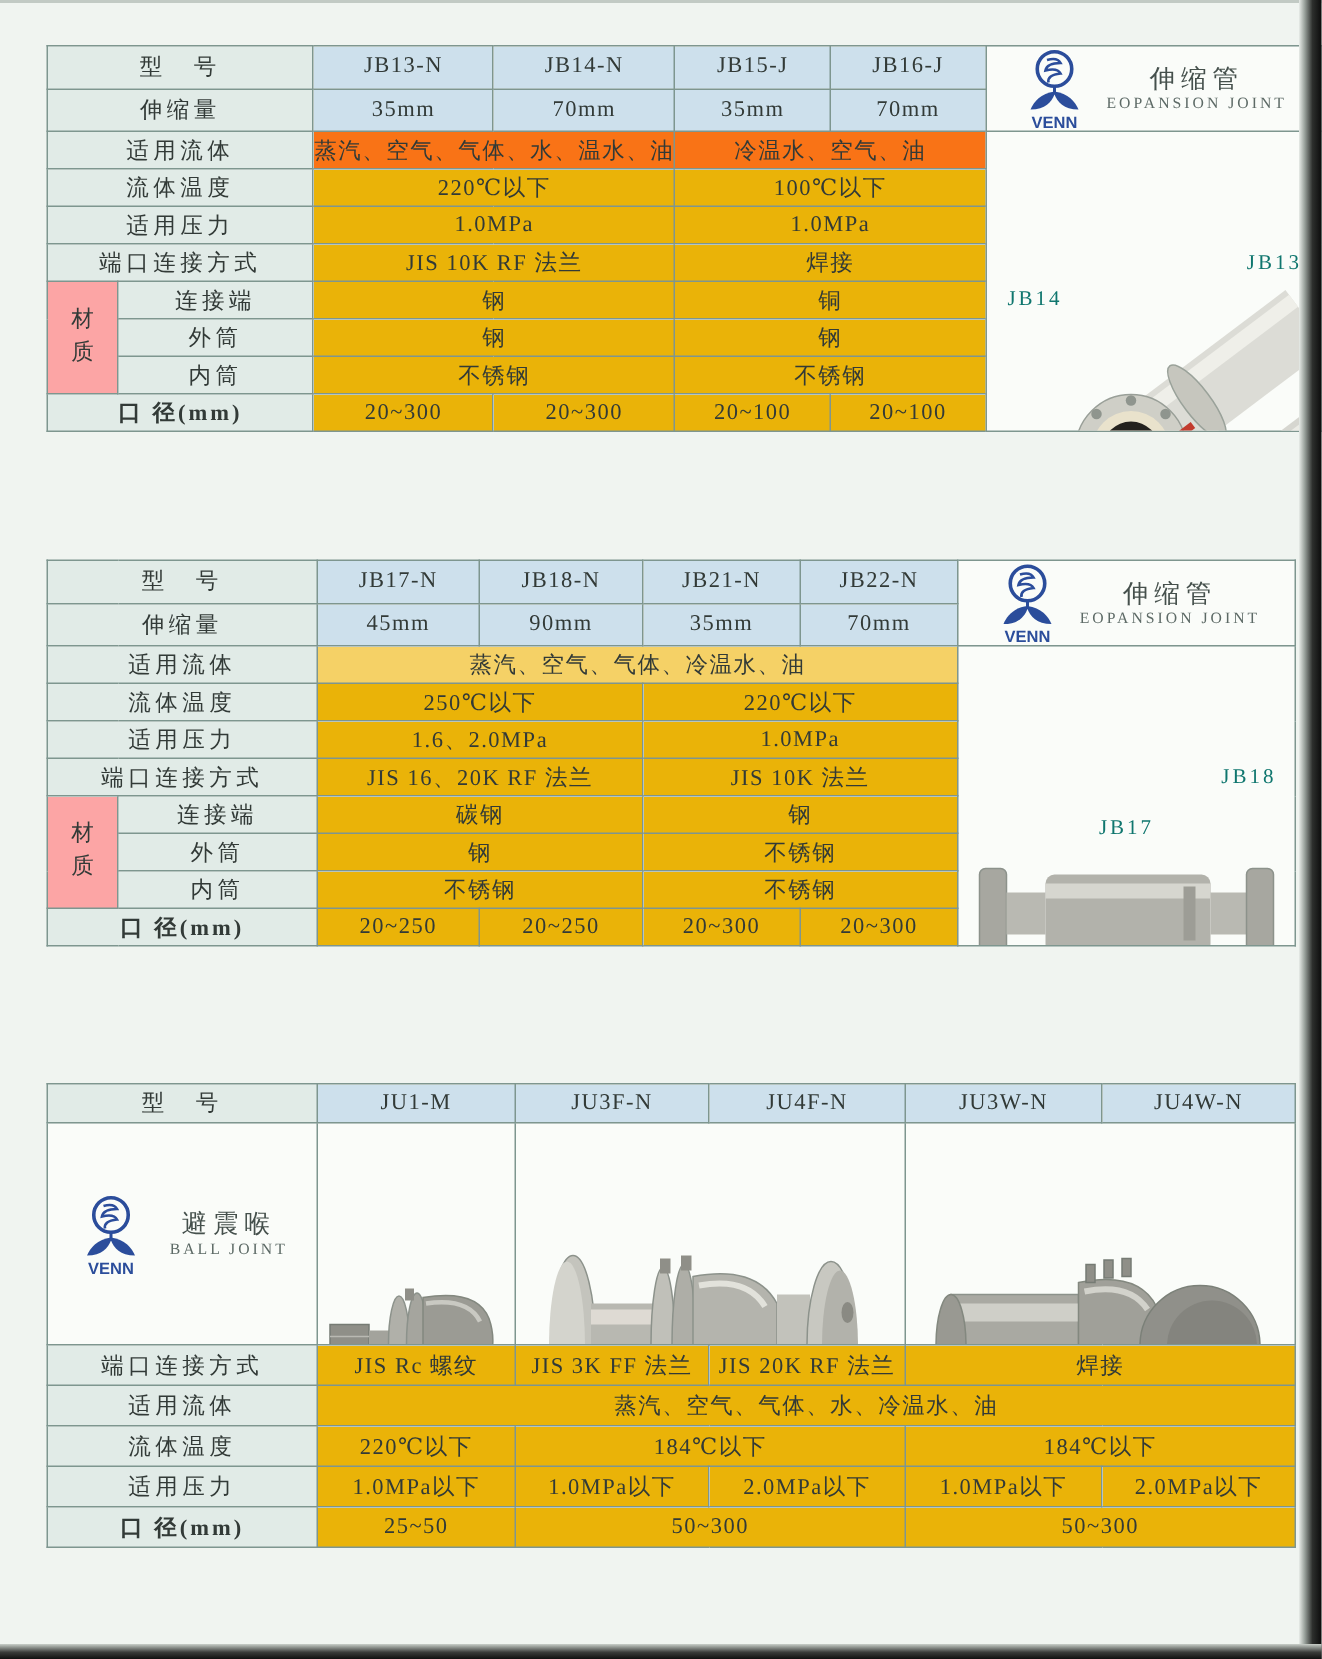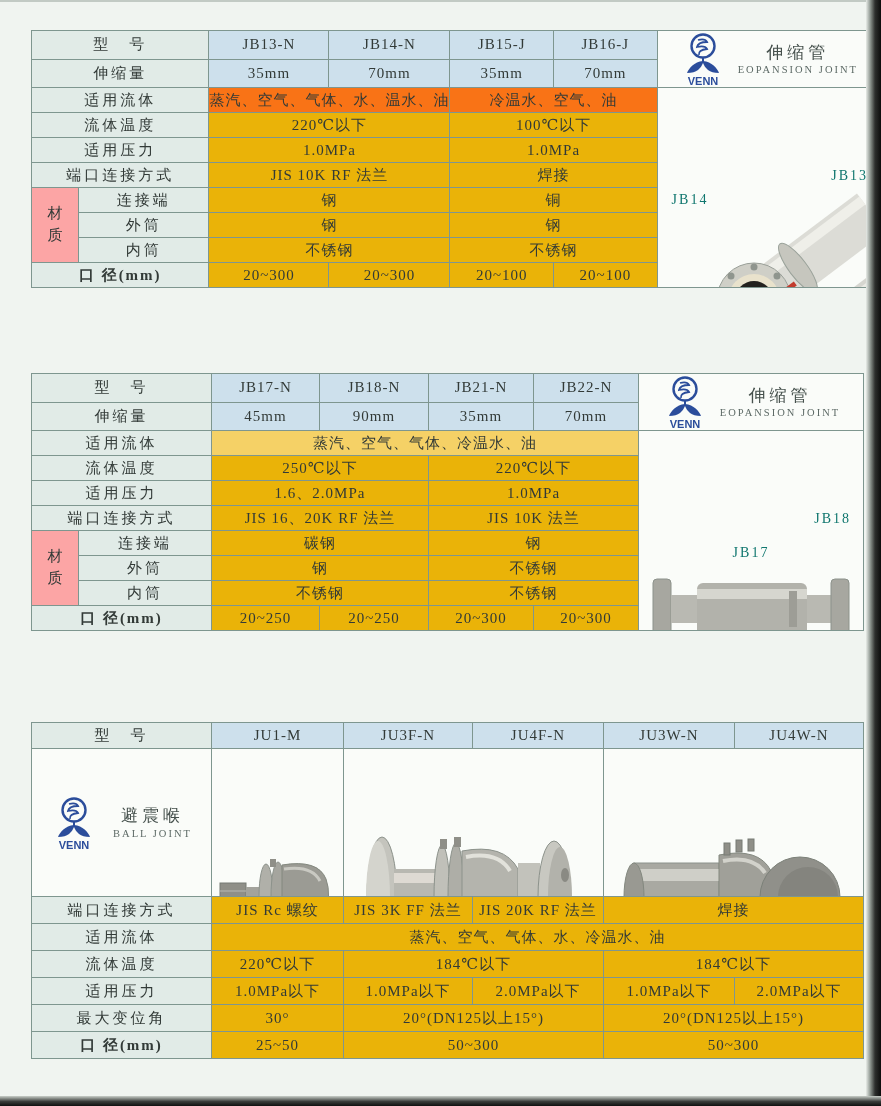--- a/index.html
+++ b/index.html
@@ -403,26 +403,20 @@
   </tr>
   <tr style="height:27px">
     <td class="lab">适用压力</td>
     <td class="cell">1.0MPa以下</td>
     <td class="cell">1.0MPa以下</td>
     <td class="cell">2.0MPa以下</td>
     <td class="cell">1.0MPa以下</td>
     <td class="cell">2.0MPa以下</td>
   </tr>
   <tr style="height:27px">
-    <td class="lab">最大变位角</td>
-    <td class="cell">30°</td>
-    <td colspan="2" class="cell">20°(DN125以上15°)</td>
-    <td colspan="2" class="cell">20°(DN125以上15°)</td>
-  </tr>
-  <tr style="height:27px">
     <td class="lab boldlab">口 径(mm)</td>
     <td class="cell">25~50</td>
     <td colspan="2" class="cell">50~300</td>
     <td colspan="2" class="cell">50~300</td>
   </tr>
 </tbody>
   </table>
 
 <div class="scan-right"></div>
 <div class="scan-bottom"></div>

